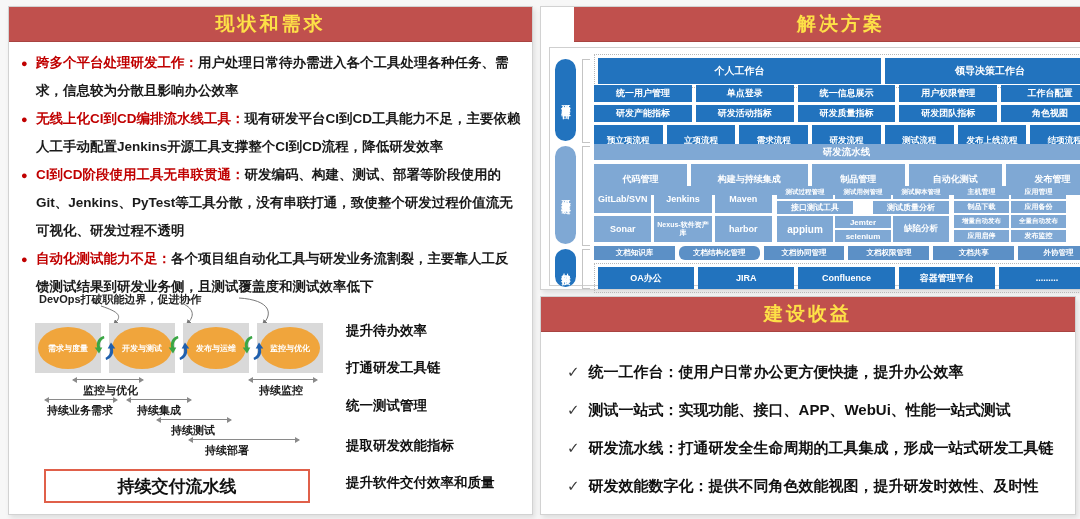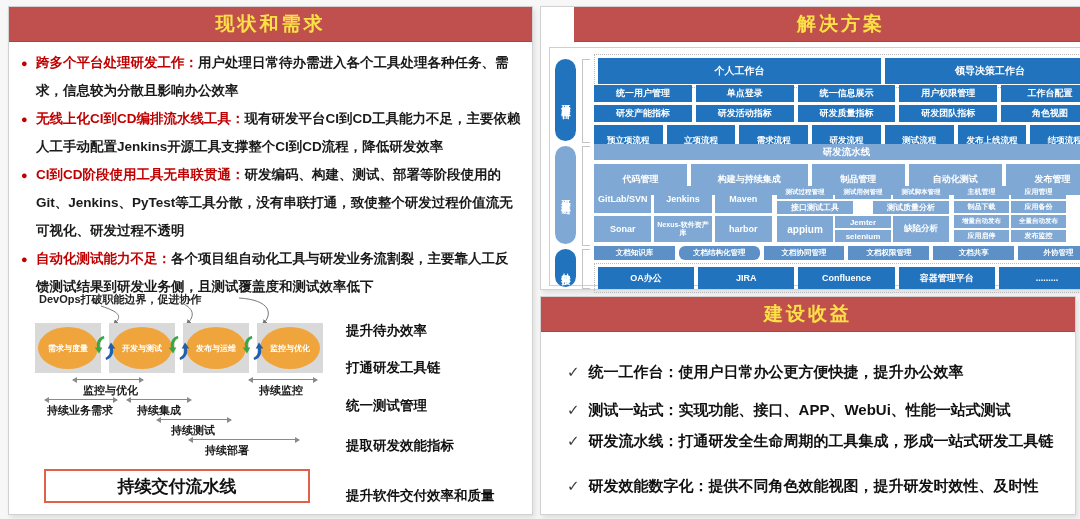--- a/index.html
+++ b/index.html
@@ -127,21 +127,21 @@
     <div class="span-label" style="left:162px;top:416px;">持续测试</div>
     <div class="dbl-arrow" style="left:180px;top:432px;width:110px;"></div>
     <div class="span-label" style="left:196px;top:436px;">持续部署</div>
 
     <div class="pipeline-box">持续交付流水线</div>
 
     <div class="outcome" style="top:315px;text-align:right;">提升待办效率</div>
     <div class="outcome" style="top:352px;">打通研发工具链</div>
     <div class="outcome" style="top:390px;">统一测试管理</div>
     <div class="outcome" style="top:430px;">提取研发效能指标</div>
-    <div class="outcome" style="top:480px;">提升软件交付效率和质量</div>
+    <div class="outcome" style="top:467px;">提升软件交付效率和质量</div>
   </div>
 
   <div class="panel" id="solution-panel">
     <div class="panel-header">解决方案</div>
     <div class="sol-frame"></div>
 
     <div class="pill" style="top:52px;height:82px;background:#2273BE;">研发管理工作台</div>
     <div class="pill" style="top:139px;height:98px;background:#7FA8D4;">研发交付工具链</div>
     <div class="pill" style="top:242px;height:38px;background:#2273BE;">外部接口</div>
     <div class="bracket" style="top:52px;height:82px;"></div>
@@ -248,21 +248,21 @@
   </div>
 
   <div class="panel" id="benefits-panel">
     <div class="panel-header">建设收益</div>
     <div class="benefit" style="top:66px;">
       <span class="check">✓</span><span>统一工作台：</span><span>使用户日常办公更方便快捷，提升办公效率</span>
     </div>
     <div class="benefit" style="top:104px;">
       <span class="check">✓</span><span>测试一站式：</span><span>实现功能、接口、APP、WebUi、性能一站式测试</span>
     </div>
-    <div class="benefit" style="top:135px;text-align:right;">
+    <div class="benefit" style="top:142px;text-align:right;">
       <span class="check">✓</span><span>研发流水线：</span><span>打通研发全生命周期的工具集成，形成一站式研发工具链</span>
     </div>
     <div class="benefit" style="top:180px;">
       <span class="check">✓</span><span>研发效能数字化：</span><span>提供不同角色效能视图，提升研发时效性、及时性</span>
     </div>
   </div>
 
 </div>
 
 </body></html>

